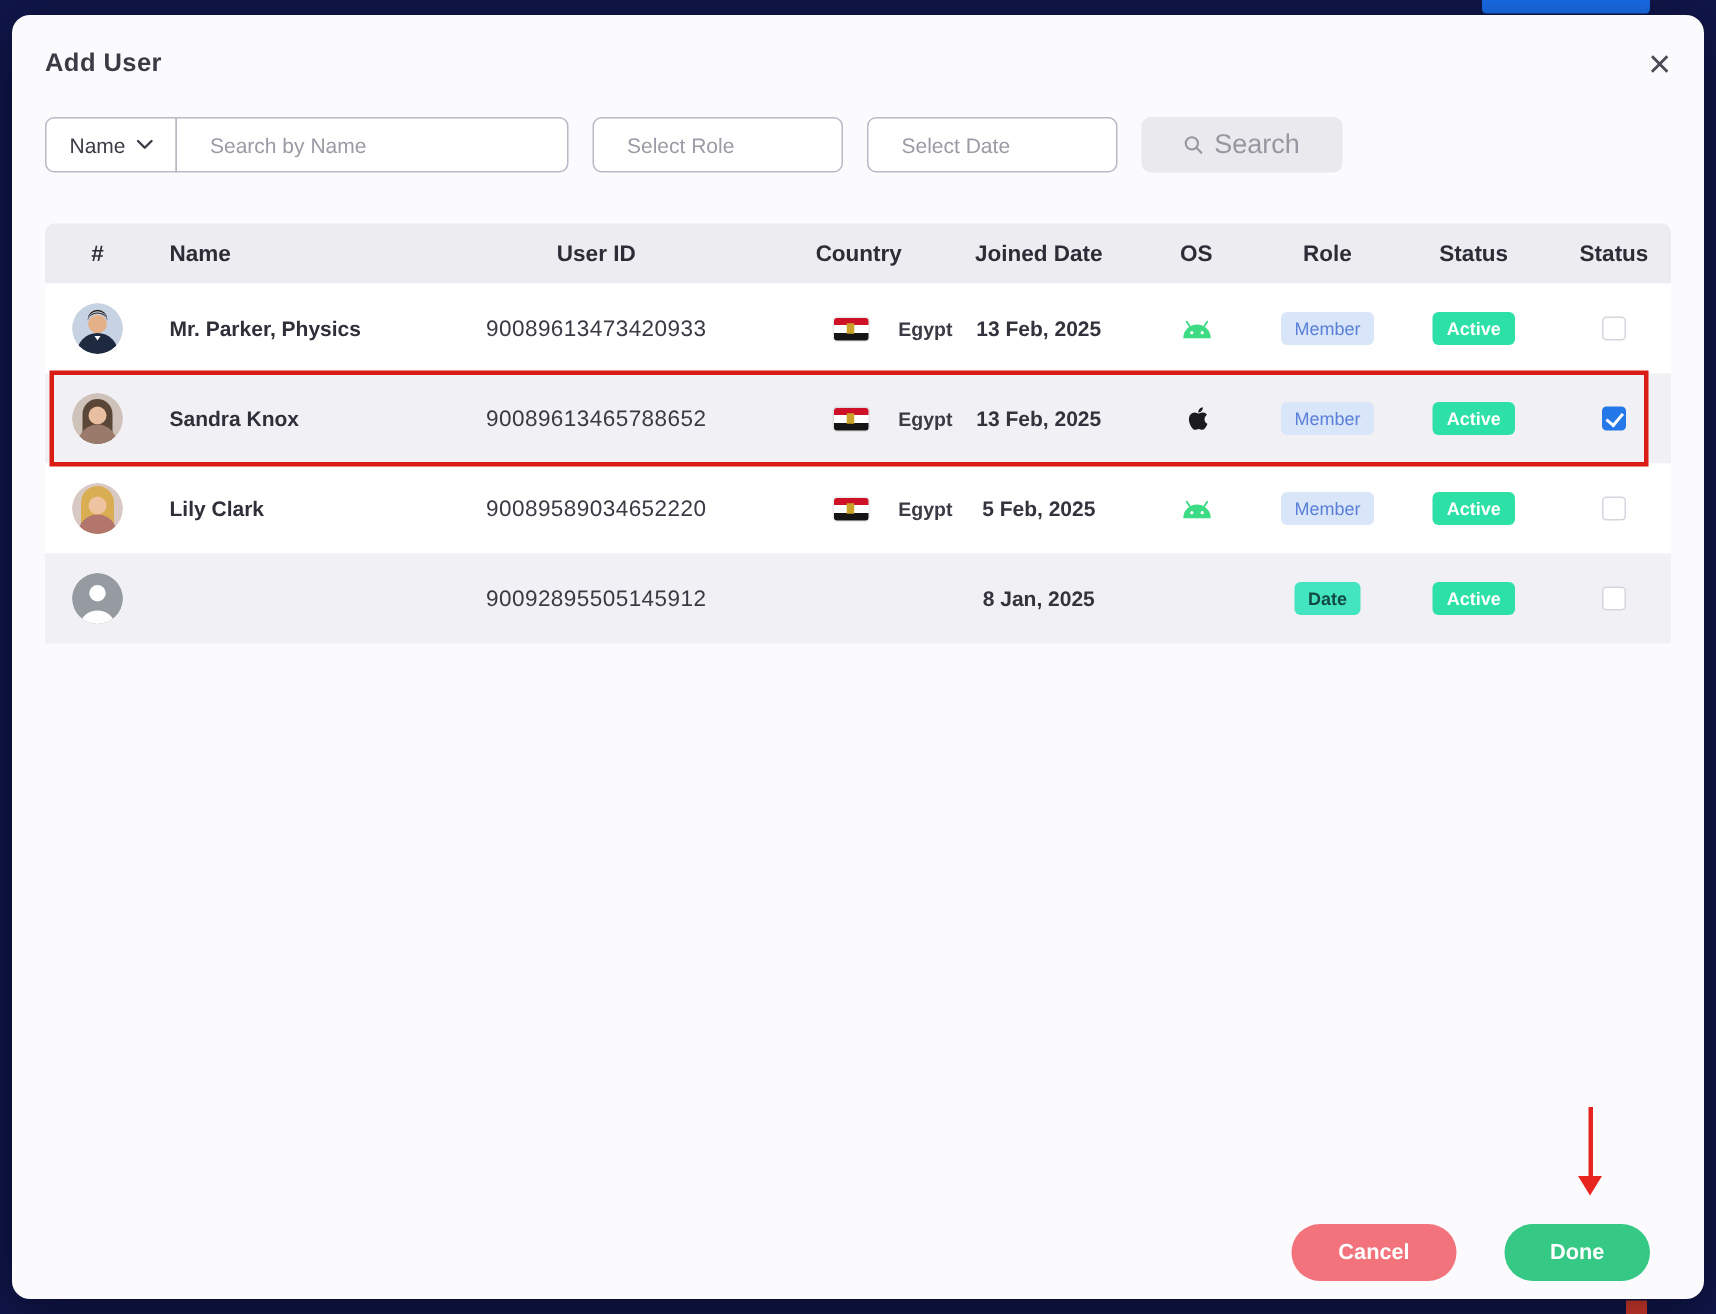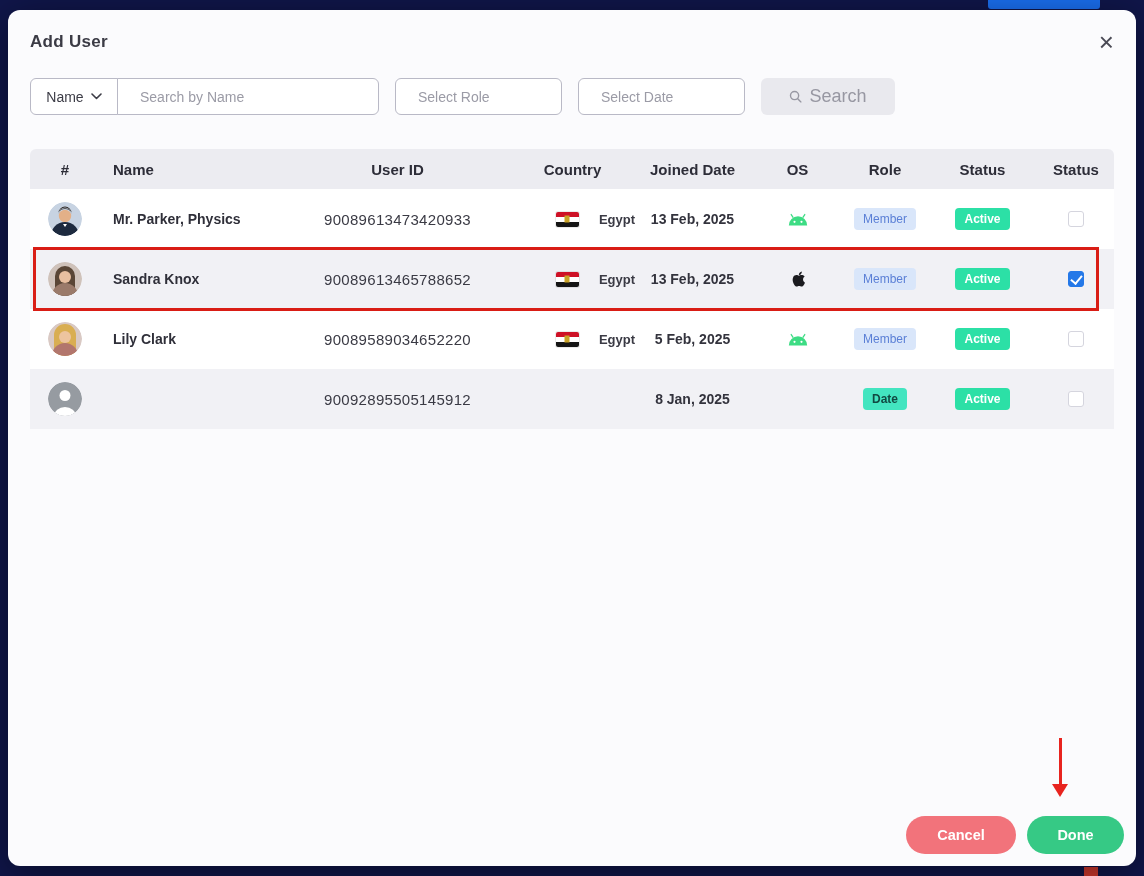--- a/index.html
+++ b/index.html
@@ -83,21 +83,21 @@
   .checkbox { width:16px; height:16px; border:1.5px solid #d5d5de; border-radius:3px; background:#fff; cursor:pointer; }
   .checkbox.checked { background:#2478e8; border-color:#2478e8; position:relative; }
   .checkbox.checked::after { content:""; position:absolute; left:4px; top:1px; width:5px; height:9px;
     border:solid #fff; border-width:0 2px 2px 0; transform:rotate(40deg); }
 
   
   .annotation-box { position:absolute; left:3px; right:15px; top:-2px; bottom:-2px;
     border:3px solid #d91d15; pointer-events:none; z-index:5; }
 
   
-  .footer-buttons { position:absolute; right:12px; bottom:12px; display:flex; gap:11px; }
+  .footer-buttons { position:absolute; right:36px; bottom:12px; display:flex; gap:32px; }
   .btn { height:38px; border:none; border-radius:19px; color:#fff; font-size:14.5px; font-weight:600;
     cursor:pointer; font-family:"Liberation Sans", sans-serif; }
   .btn-cancel { width:110px; background:#f2737b; }
   .btn-done { width:97px; background:#36c985; }
 
   
   .annotation-arrow { position:absolute; right:66px; bottom:66px; width:20px; height:62px; pointer-events:none; z-index:6; }
   .annotation-arrow .shaft { position:absolute; left:8.5px; top:0; width:3px; height:48px; background:#e8241f; }
   .annotation-arrow .head { position:absolute; left:2px; top:46px; width:0; height:0;
     border-left:8px solid transparent; border-right:8px solid transparent; border-top:13px solid #e8241f; }

